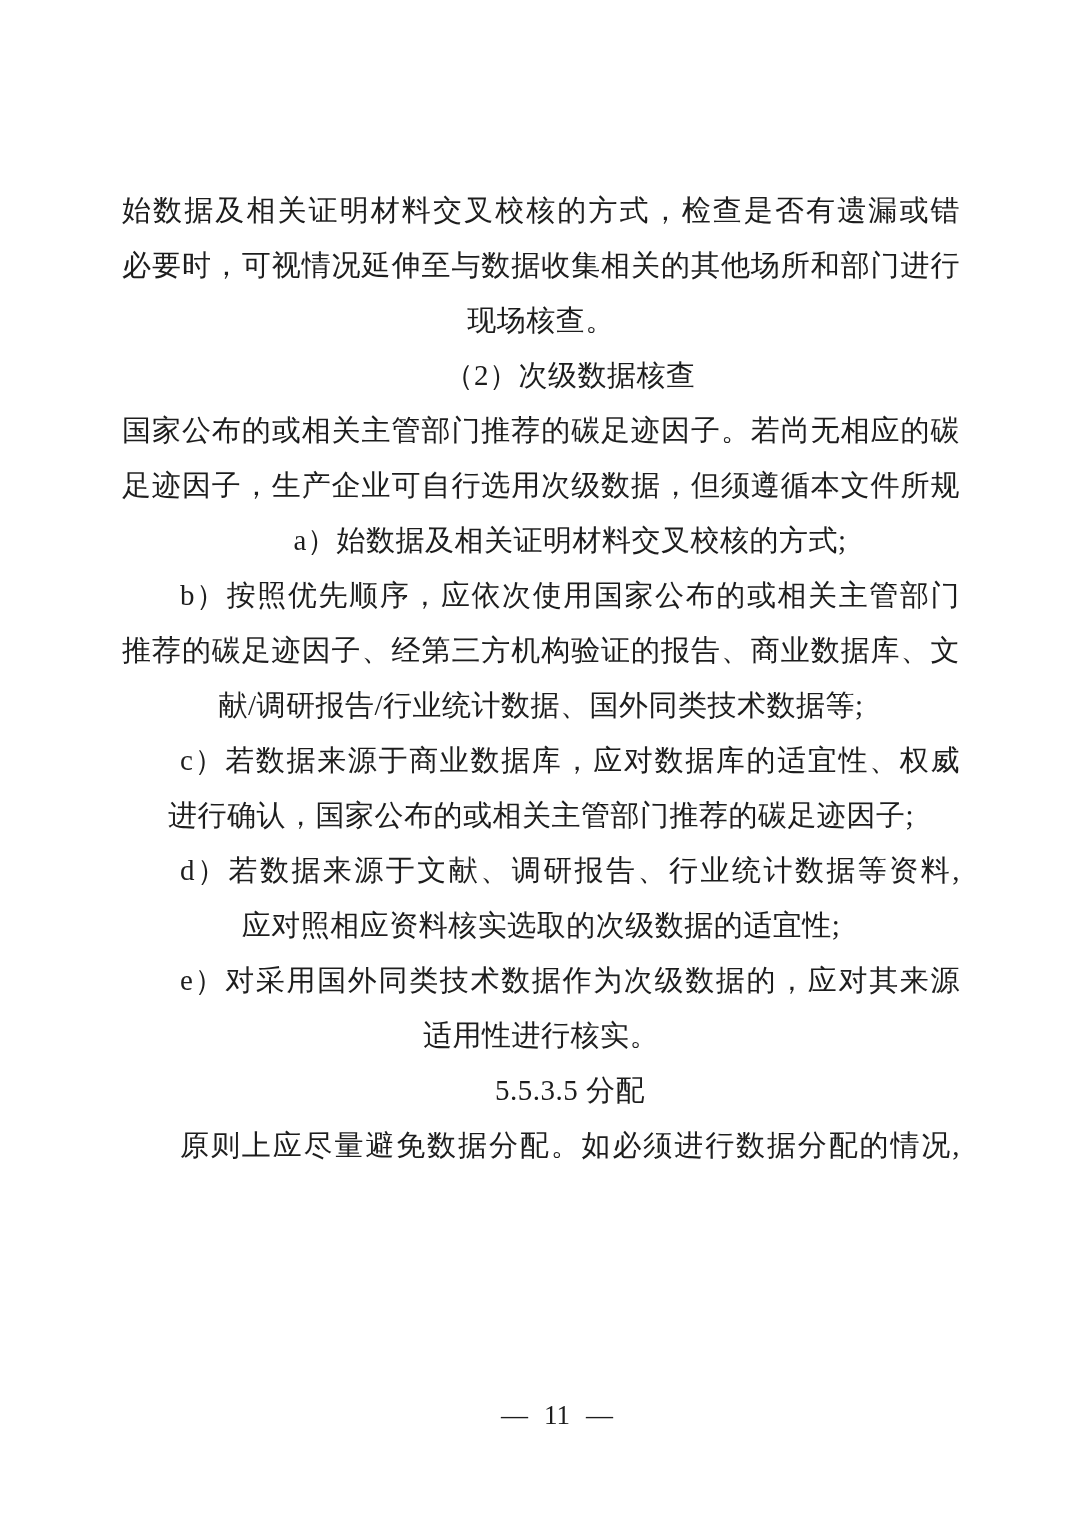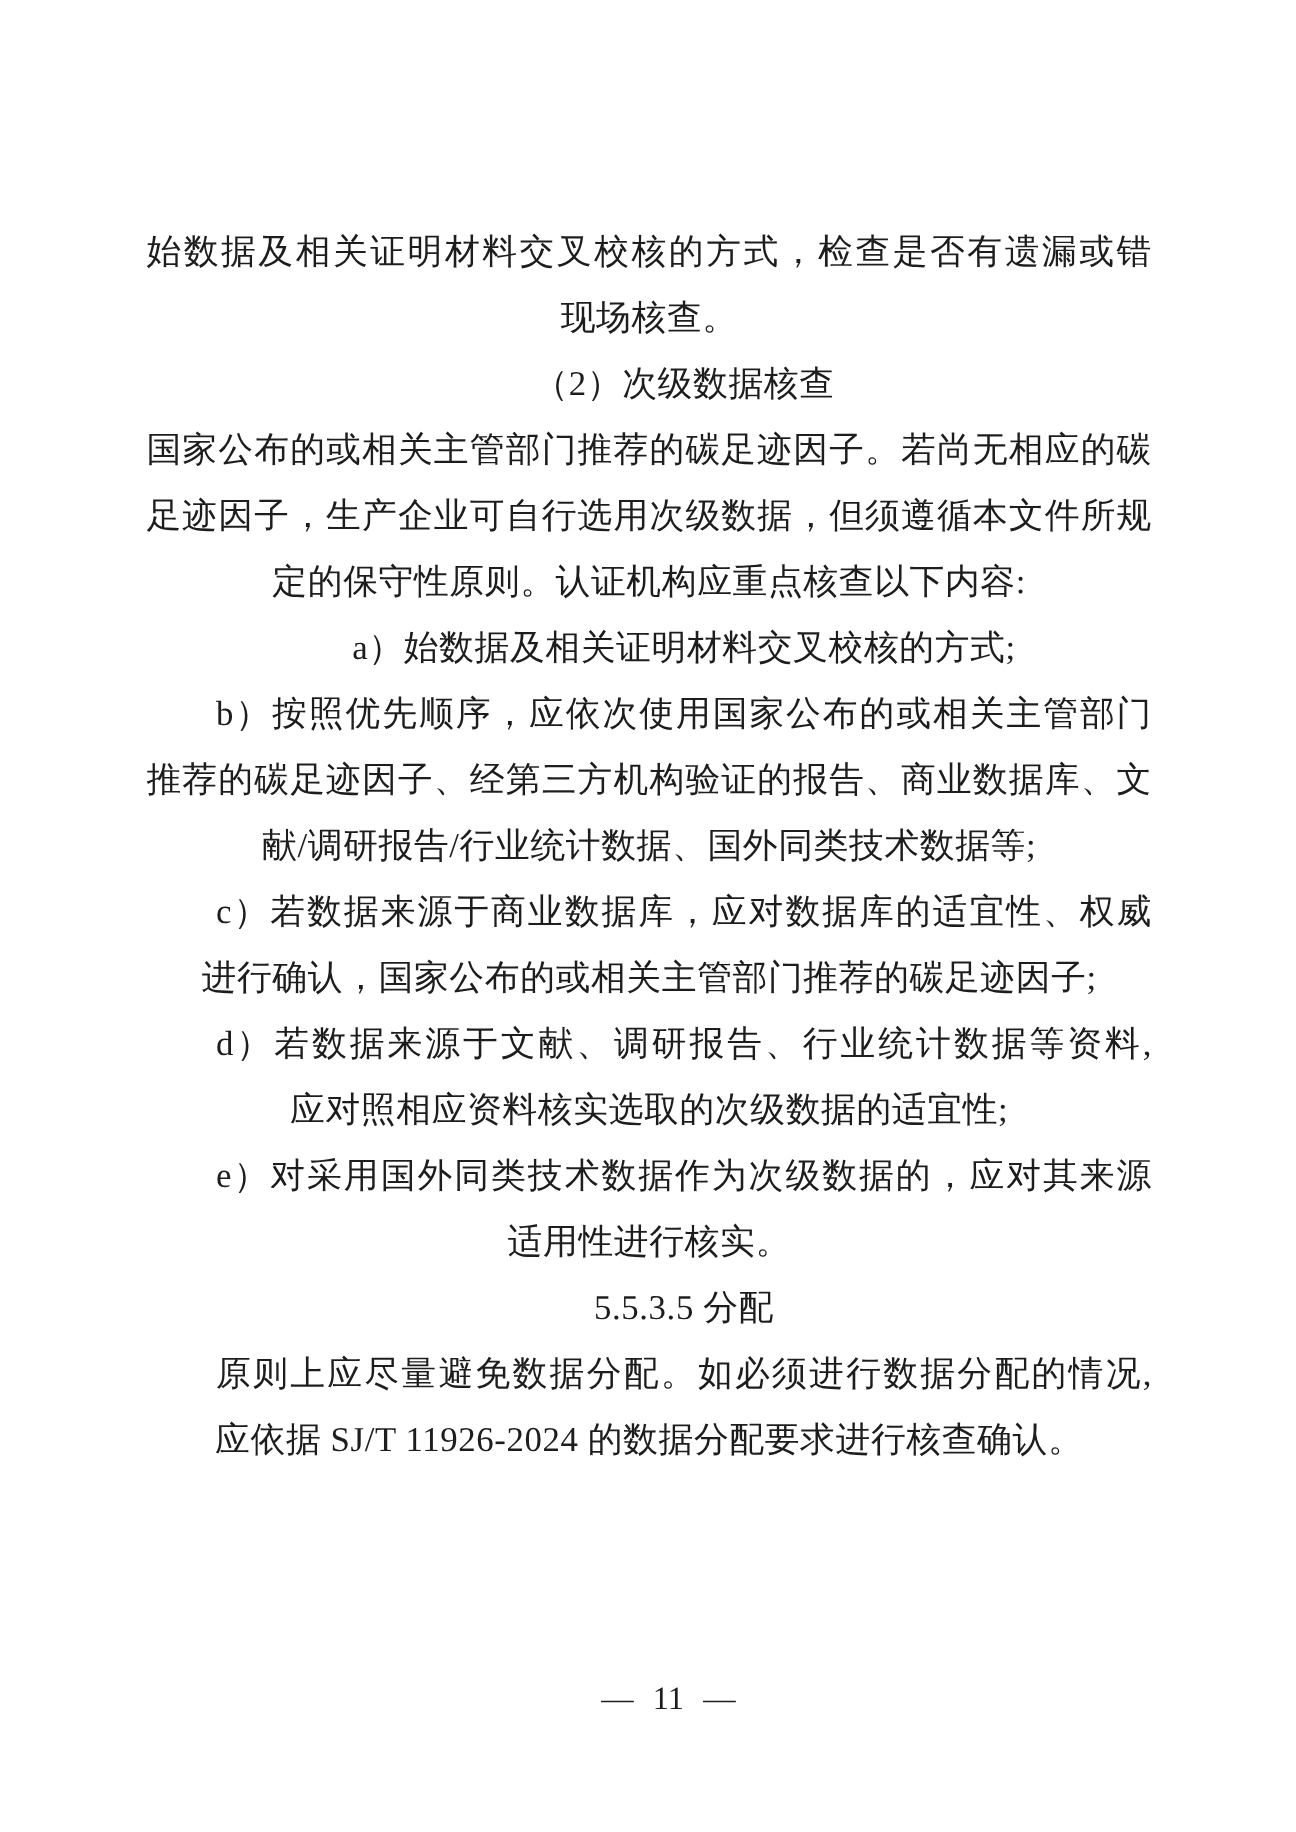--- a/index.html
+++ b/index.html
@@ -60,37 +60,36 @@
     margin: 0 16px;
   }
 </style>
 </head>
 <body>
 
 <div class="page">
 
   <div class="doc-content">
     <div class="line j">始数据及相关证明材料交叉校核的方式，检查是否有遗漏或错误。</div>
+    <div class="line j">必要时，可视情况延伸至与数据收集相关的其他场所和部门进行</div>
     <div class="line">现场核查。</div>
     <div class="line ind">（2）次级数据核查</div>
     <div class="line j">国家公布的或相关主管部门推荐的碳足迹因子。若尚无相应的碳</div>
     <div class="line j">足迹因子，生产企业可自行选用次级数据，但须遵循本文件所规</div>
-    <div class="line">定的保守性原则。认证机构应重点核查以下内容:</div>
     <div class="line ind">a）始数据及相关证明材料交叉校核的方式;</div>
     <div class="line ind j">b）按照优先顺序，应依次使用国家公布的或相关主管部门</div>
     <div class="line j">推荐的碳足迹因子、经第三方机构验证的报告、商业数据库、文</div>
     <div class="line">献/调研报告/行业统计数据、国外同类技术数据等;</div>
     <div class="line ind j">c）若数据来源于商业数据库，应对数据库的适宜性、权威性</div>
     <div class="line">进行确认，国家公布的或相关主管部门推荐的碳足迹因子;</div>
     <div class="line ind j">d）若数据来源于文献、调研报告、行业统计数据等资料,</div>
     <div class="line">应对照相应资料核实选取的次级数据的适宜性;</div>
     <div class="line ind j">e）对采用国外同类技术数据作为次级数据的，应对其来源及</div>
     <div class="line">适用性进行核实。</div>
     <div class="line ind">5.5.3.5 分配</div>
     <div class="line ind j">原则上应尽量避免数据分配。如必须进行数据分配的情况,</div>
-    <div class="line">应依据 SJ/T 11926-2024 的数据分配要求进行核查确认。</div>
   </div>
 
   <div class="footer">
     <span class="dash">—</span><span class="pageno">11</span><span class="dash">—</span>
   </div>
 
 </div>
 
 </body></html>

